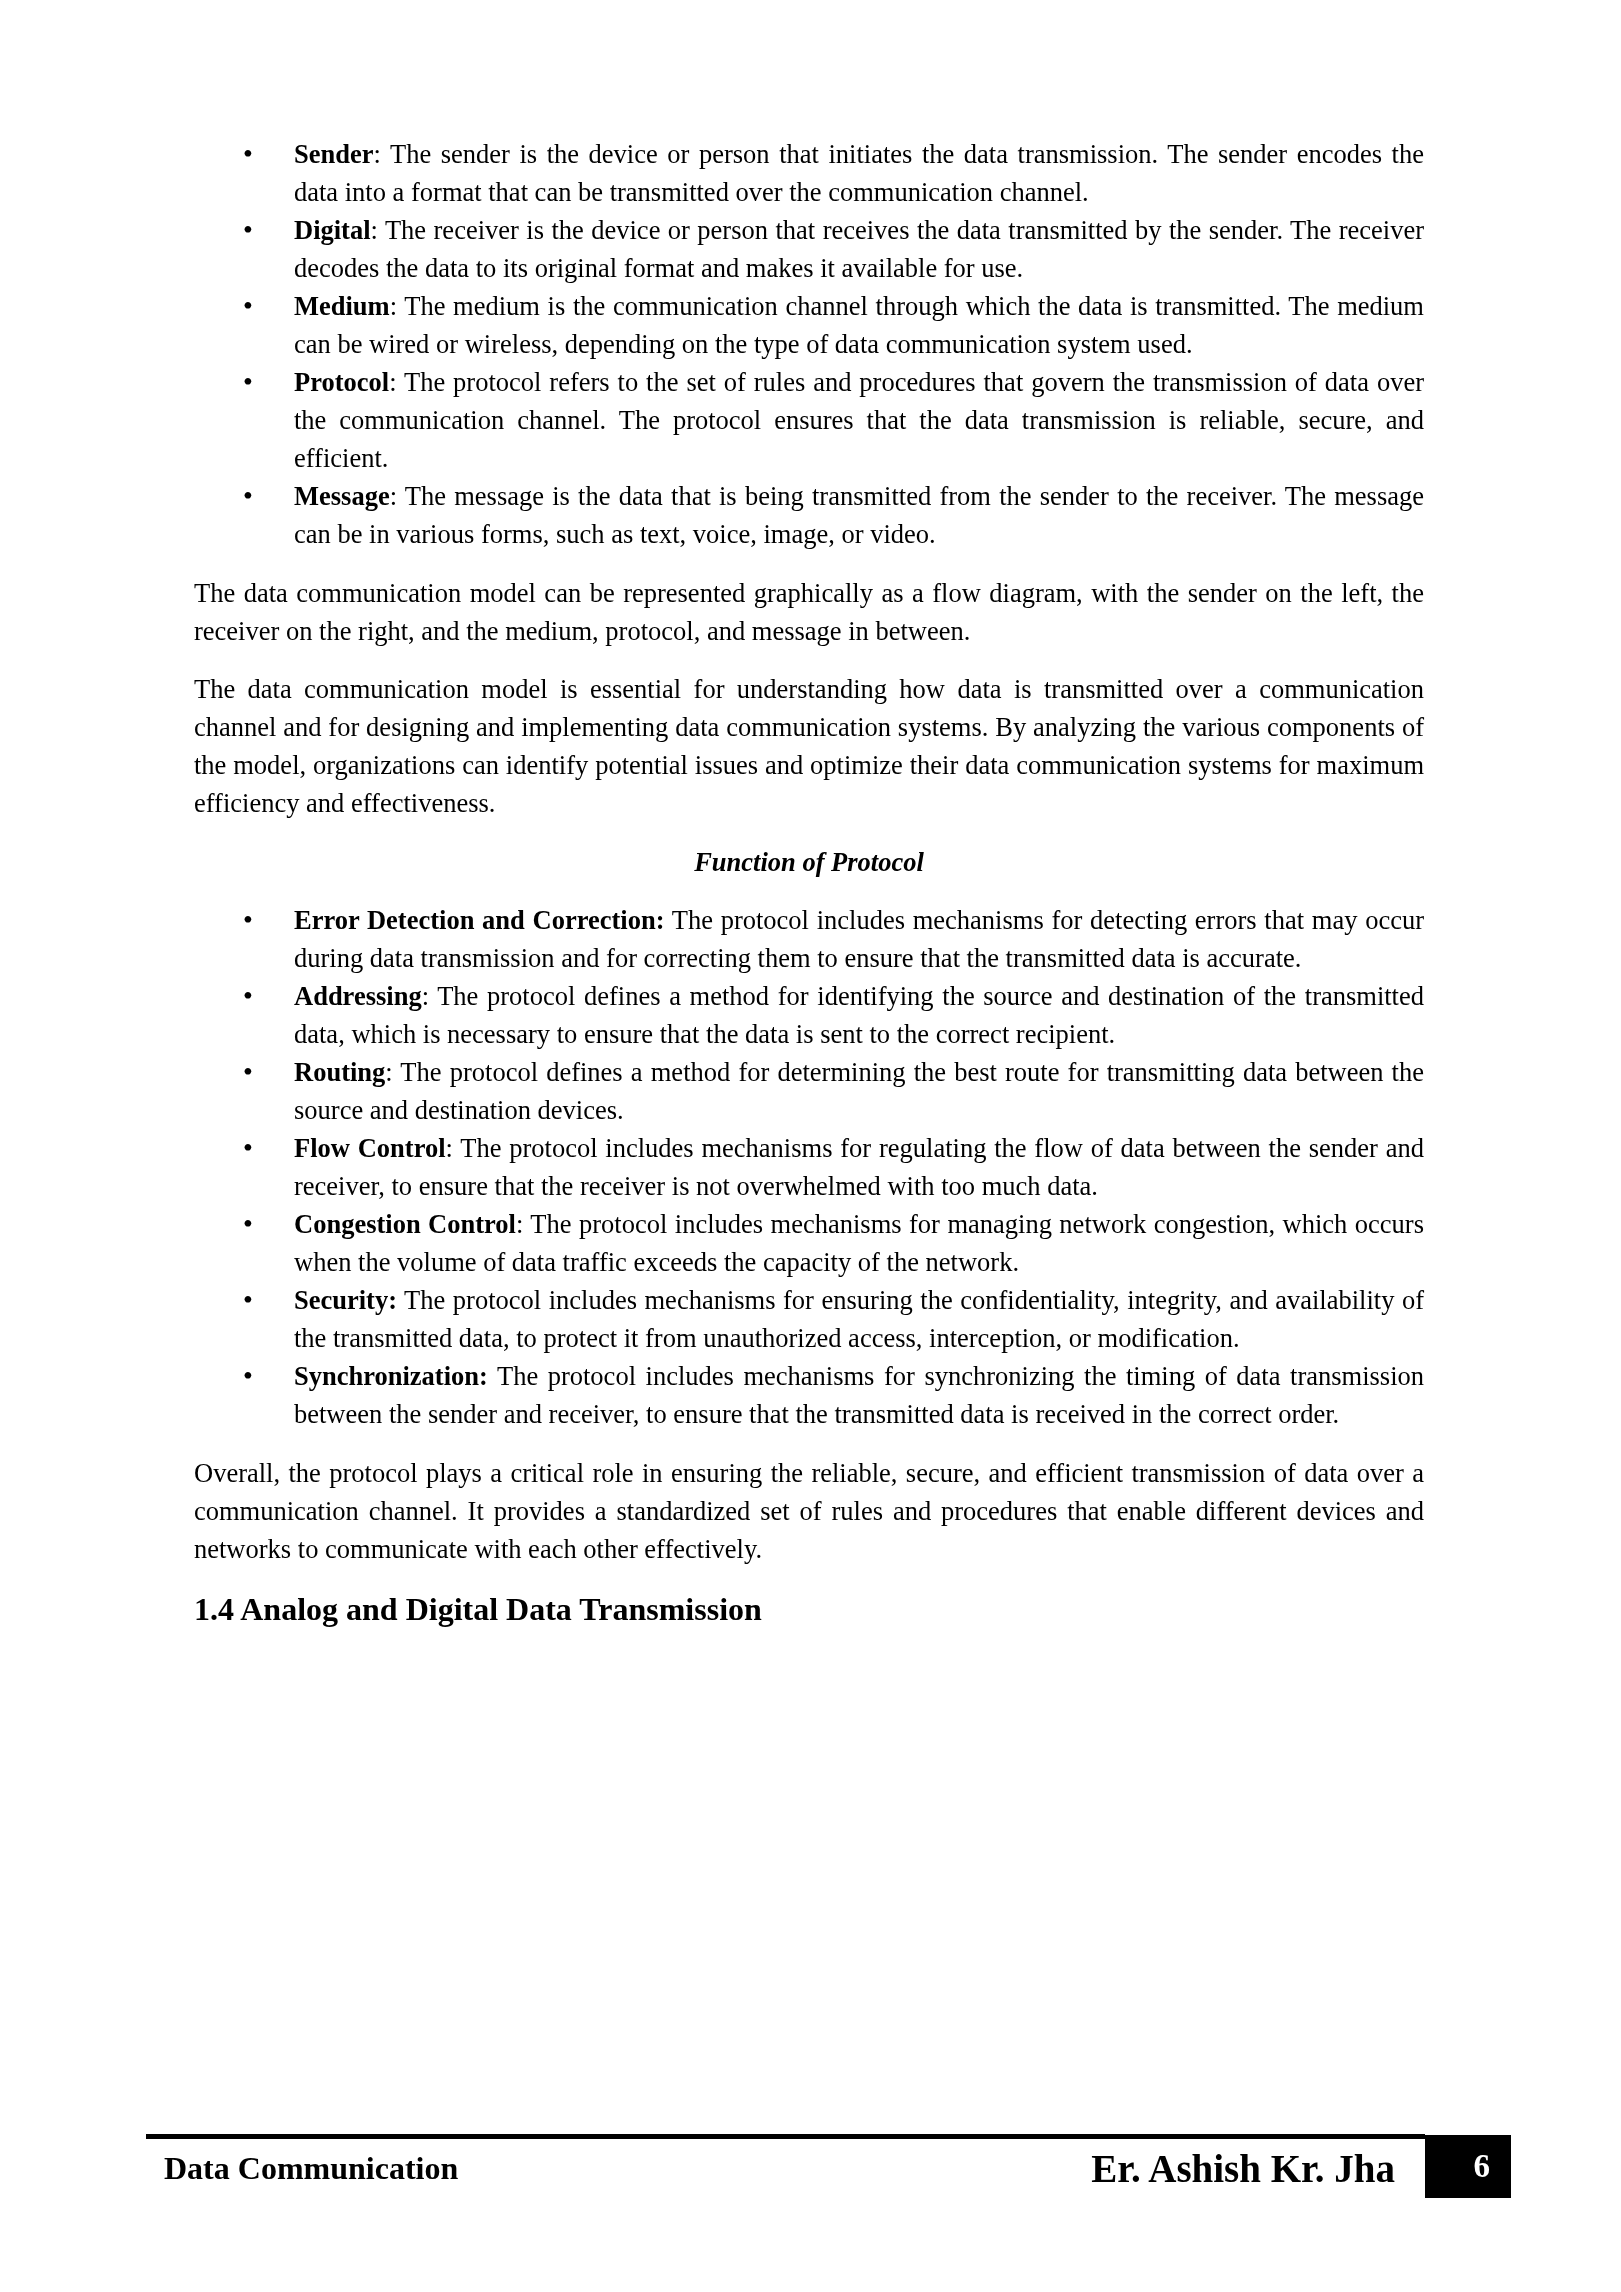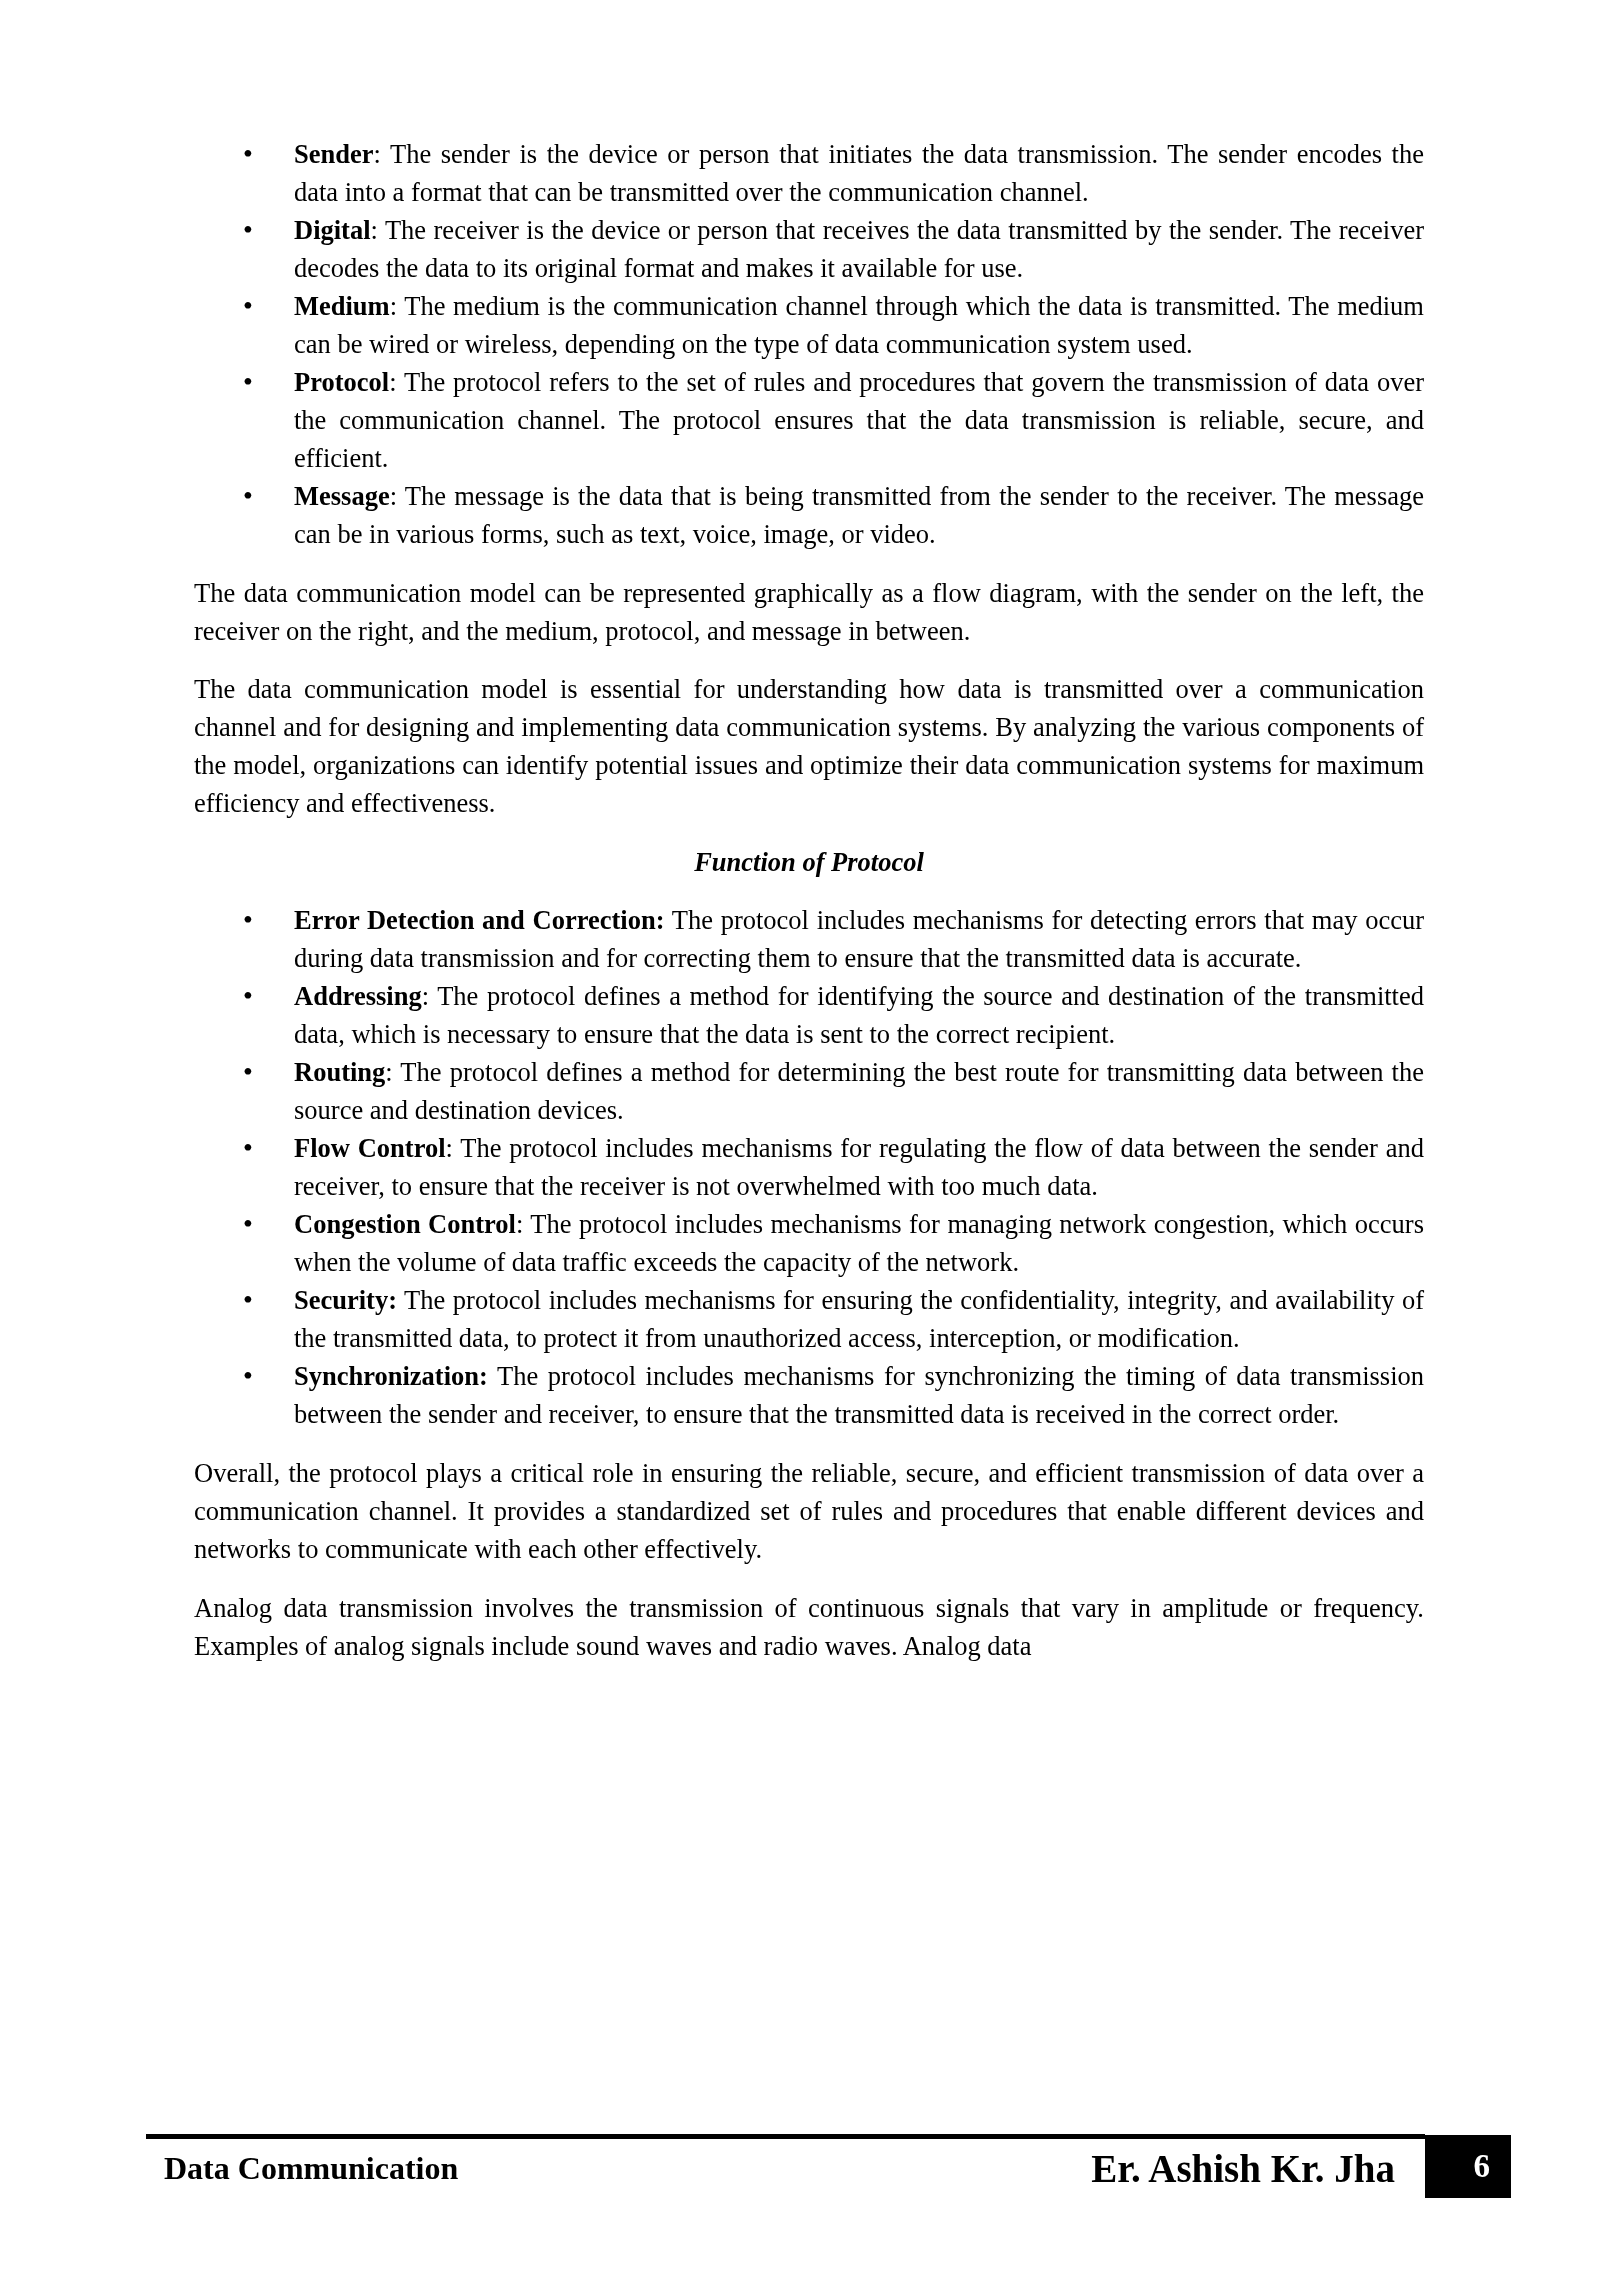--- a/index.html
+++ b/index.html
@@ -133,23 +133,23 @@
       <li>
         <span class="dot">•</span><span class="term">Security:</span><span class="rest"> The protocol includes mechanisms for ensuring the confidentiality, integrity, and availability of the transmitted data, to protect it from unauthorized access, interception, or modification.</span>
       </li>
       <li>
         <span class="dot">•</span><span class="term">Synchronization:</span><span class="rest"> The protocol includes mechanisms for synchronizing the timing of data transmission between the sender and receiver, to ensure that the transmitted data is received in the correct order.</span>
       </li>
     </ul>
 
     <p>Overall, the protocol plays a critical role in ensuring the reliable, secure, and efficient transmission of data over a communication channel. It provides a standardized set of rules and procedures that enable different devices and networks to communicate with each other effectively.</p>
 
+    <h2 class="section-heading">1.4 Analog and Digital Data Transmission</h2>
 
 
-    <p>Analog data transmission involves the transmission of continuous signals that vary in amplitude or frequency. Examples of analog signals include sound waves and radio waves. Analog data</p>
 
   </div>
 
   <div class="footer-rule"></div>
   <div class="footer-left">Data Communication</div>
   <div class="footer-right">Er. Ashish Kr. Jha</div>
   <div class="page-badge">6</div>
 </div>
 
 

